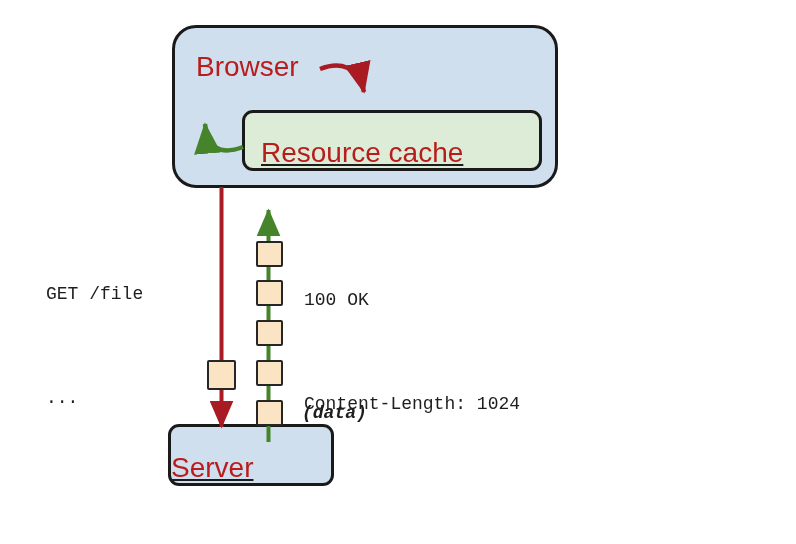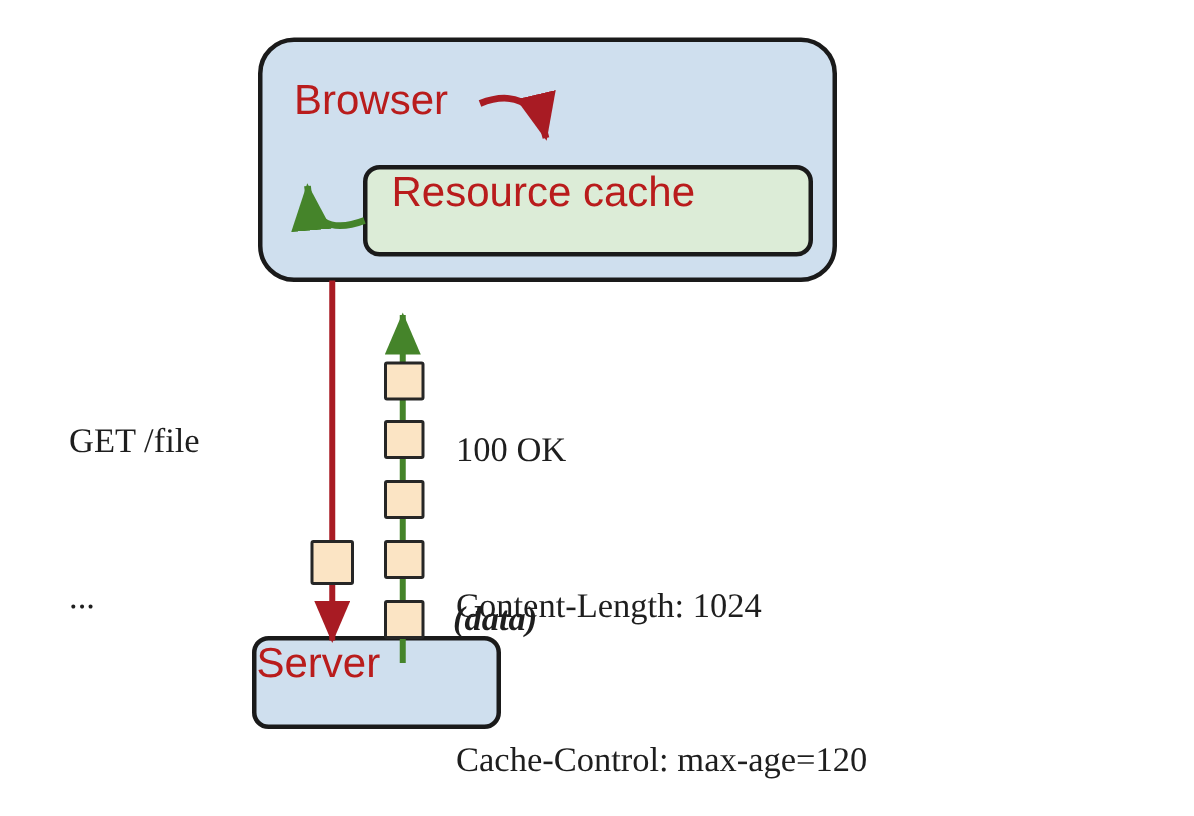--- a/index.html
+++ b/index.html
@@ -10,21 +10,22 @@
     background: #ffffff;
     overflow: hidden;
     font-family: "Liberation Sans", sans-serif;
     color: #1d1d1d;
   }
   .node {
     position: absolute;
     box-sizing: border-box;
     border: 3.5px solid #1a1a1a;
     display: flex;
-    align-items: flex-start;
+    align-items: flex-end;
+    text-decoration: underline;
   }
   .browser-box {
     left: 172px; top: 25px;
     width: 386px; height: 163px;
     border-radius: 24px;
     background: #cfdfee;
   }
   .cache-box {
     left: 242px; top: 110px;
     width: 300px; height: 61px;
@@ -43,22 +44,22 @@
     line-height: 30px;
     color: #b91c1c;
     white-space: nowrap;
   }
   .browser-label {
     position: absolute;
     left: 196px; top: 52px;
   }
   .mono {
     position: absolute;
-    font-family: Liberation Serif, serif;
-    font-size: 23px;
+    font-family: Liberation Mono, monospace;
+    font-size: 18px;
     line-height: 34.5px;
     color: #1e1e1e;
     white-space: pre;
   }
   .request-label { left: 46px; top: 208px; }
   .response-block { left: 304px; top: 214px; }
   .data-label {
     left: 302px; top: 396px;
     font-weight: bold;
     font-style: italic;
@@ -129,19 +130,18 @@
   <div class="packet pkt-r"></div>
 
   <div class="mono request-label">
     <div>GET /file</div>
     <div>...</div>
   </div>
 
   <div class="mono response-block">
     <div>100 OK</div>
     <div>Content-Length: 1024</div>
-    <div>Cache-Control: max-age=120</div>
     
   </div>
 
   <div class="mono data-label">(data)</div>
 
 </div>
 
 </body></html>

